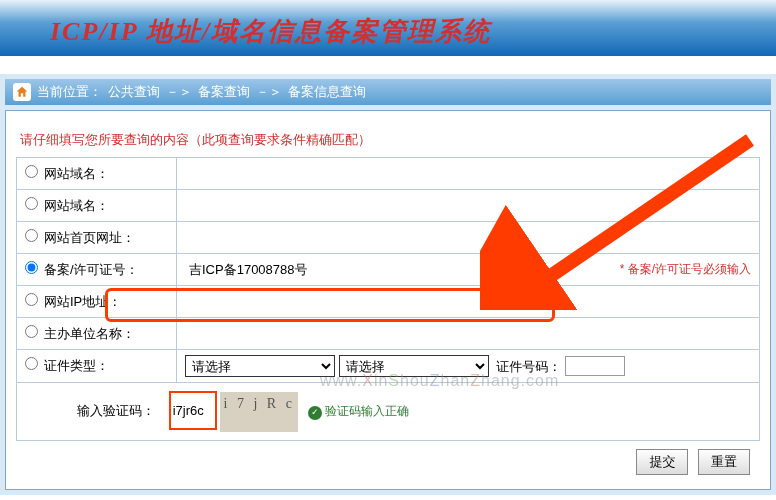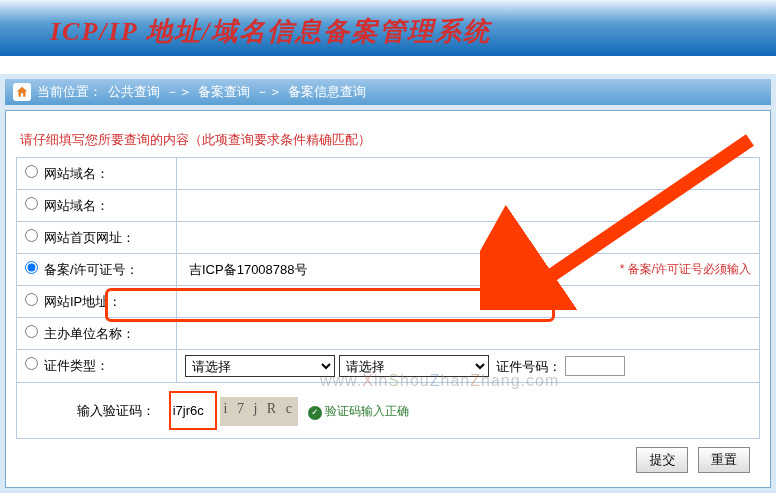--- a/index.html
+++ b/index.html
@@ -17,21 +17,21 @@
 td.input-cell { background: #fff; }
 .radio { margin-right: 6px; }
 .highlight-row td { background: #fff; }
 .highlight-box { position: absolute; border: 3px solid #ff3b00; border-radius: 6px; pointer-events: none; }
 .text-input { border: 1px solid #999; padding: 2px 4px; font-size: 13px; height: 20px; }
 .select { border: 1px solid #333; padding: 1px 2px; font-size: 13px; height: 22px; background: #fff; }
 .req-note { color: #d32f2f; font-size: 12px; padding-left: 8px; }
 .captcha-row td { text-align: left; }
 .captcha-label { display: inline-block; width: 140px; text-align: right; padding-right: 10px; }
 .captcha-input { width: 48px; border: 2px solid #ff3b00; padding: 2px; font-size: 13px; height: 39px; }
-.captcha-img { display: inline-block; width: 78px; height: 29px; background: #d8d0c0; vertical-align: middle; font-family: cursive; font-size: 14px; letter-spacing: 3px; text-align: center; line-height: 24px; color: #555; position: relative; }
+.captcha-img { display: inline-block; width: 78px; height: 40px; background: #d8d0c0; vertical-align: middle; font-family: cursive; font-size: 14px; letter-spacing: 3px; text-align: center; line-height: 24px; color: #555; position: relative; }
 .captcha-ok { color: #2e7d32; font-size: 12px; margin-left: 6px; font-family: Liberation Mono, monospace; }
 .check-icon { display: inline-block; width: 14px; height: 14px; background: #2e7d32; border-radius: 50%; color: #fff; text-align: center; line-height: 14px; font-size: 10px; margin-right: 3px; }
 .btn-row { text-align: right; padding: 8px 10px 4px 0; }
 .btn { border: 1px solid #888; background: linear-gradient(to bottom, #fefefe, #ddd); padding: 3px 12px; font-size: 13px; cursor: pointer; margin-left: 6px; }
 .arrow { position: absolute; pointer-events: none; }
 .watermark { position: absolute; left: 320px; top: 372px; font-size: 16px; color: rgba(140,140,140,0.45); font-family: Arial; letter-spacing: 1px; pointer-events: none; }
 .watermark .c1{color:rgba(200,100,100,0.45)} .watermark .c2{color:rgba(120,160,100,0.45)} .watermark .c3{color:rgba(100,130,180,0.45)} .watermark .c4{color:rgba(180,120,80,0.45)}
 </style>
 </head>
 <body>

